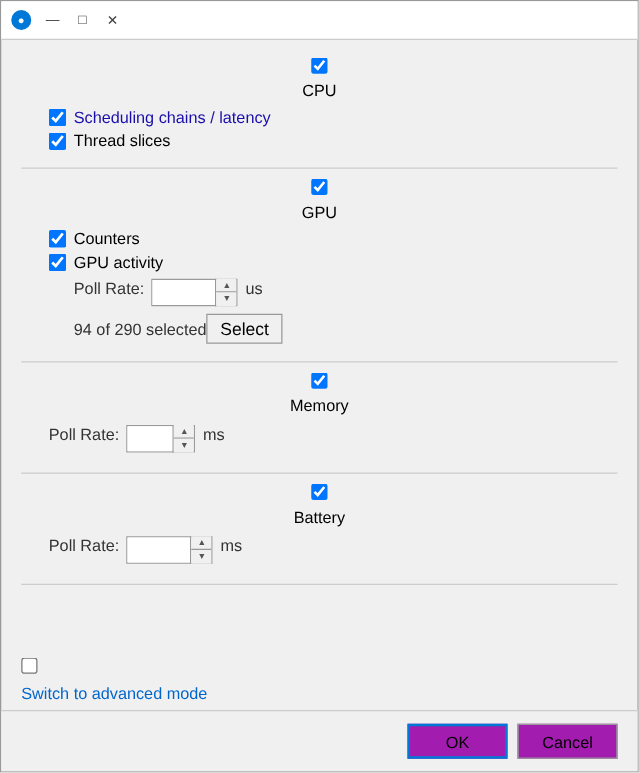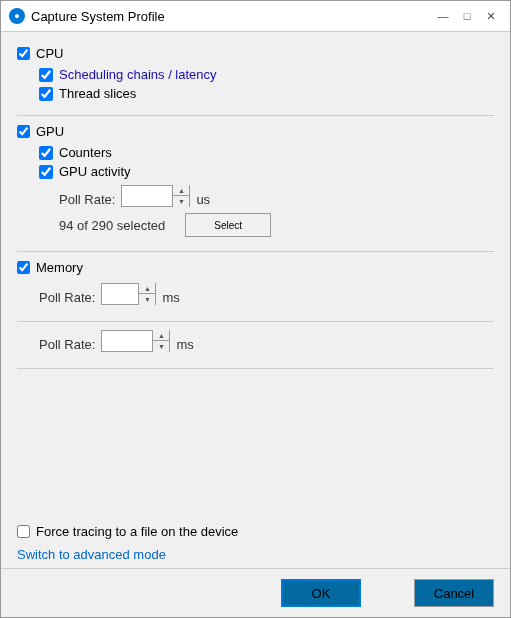--- a/index.html
+++ b/index.html
@@ -70,20 +70,21 @@
       overflow-y: auto;
     }
     .section {
       margin-bottom: 6px;
     }
     .section-header {
       display: flex;
       align-items: center;
       gap: 6px;
       padding: 4px 0;
+      flex-direction: column;
     }
     .section-body {
       padding-left: 22px;
       padding-bottom: 6px;
     }
     .checkbox-row {
       display: flex;
       align-items: center;
       gap: 6px;
       padding: 2px 0;
@@ -93,21 +94,21 @@
       height: 14px;
       cursor: pointer;
     }
     .divider {
       border: none;
       border-top: 1px solid #ccc;
       margin: 4px 0;
     }
     .poll-rate-row {
       display: flex;
-      align-items: flex-end;
+      align-items: flex-start;
       gap: 6px;
       padding: 4px 0;
     }
     .poll-rate-label {
       color: #333;
     }
     .spinbox {
       display: flex;
       align-items: center;
       border: 1px solid #999;
@@ -140,57 +141,56 @@
       justify-content: center;
       font-size: 7px;
       color: #555;
       padding: 0;
     }
     .spinbox-btn:first-child { border-bottom: 1px solid #999; }
     .unit-label { color: #333; }
     .select-row {
       display: flex;
       align-items: center;
-      gap: 20px;
+      gap: 0;
       padding: 2px 0;
     }
     .select-info {
       color: #333;
     }
     .select-btn {
-      padding: 2px 28px;
+      padding: 2px 10px;
       background: #f0f0f0;
       border: 1px solid #999;
       cursor: pointer;
-      font-size: 10px;
+      font-size: 14px;
       height: 24px;
     }
     .footer {
       display: flex;
       align-items: center;
       justify-content: flex-end;
       padding: 10px 16px;
       border-top: 1px solid #ccc;
       background: #f0f0f0;
       gap: 8px;
     }
     .advanced-link {
       color: #0066cc;
       cursor: pointer;
       text-decoration: none;
       font-size: 13px;
     }
     .dialog-btn {
       width: 80px;
       height: 28px;
-      background: #0369a1;
+      background: #a21caf;
       border: 1px solid #999;
       cursor: pointer;
       font-size: 13px;
-      margin-left: 45px;
     }
     .dialog-btn.primary {
       border: 2px solid #0078d7;
     }
     .force-trace-row {
       display: flex;
       align-items: center;
       gap: 6px;
       padding: 6px 0;
     }
@@ -203,21 +203,20 @@
   </style>
 </head>
 <body>
 
 <div class="window">
 
   <div class="title-bar">
     <div class="title-bar-icon">
       <span>●</span>
     </div>
-    <span class="title-bar-text">Capture System Profile</span>
     <div class="title-bar-controls">
       <button class="title-bar-btn">—</button>
       <button class="title-bar-btn">□</button>
       <button class="title-bar-btn">✕</button>
     </div>
   </div>
 
   <div class="content">
 
     <div class="section">
@@ -289,20 +288,24 @@
             </div>
           </div>
           <span class="unit-label">ms</span>
         </div>
       </div>
     </div>
 
     <hr class="divider">
 
     <div class="section">
+      <div class="section-header">
+        <input type="checkbox" checked="" style="">
+        <span>Battery</span>
+      </div>
       <div class="section-body">
         <div class="poll-rate-row">
           <span class="poll-rate-label">Poll Rate:</span>
           <div class="spinbox">
             <input type="text" style="">
             <div class="spinbox-btns">
               <button class="spinbox-btn">▲</button>
               <button class="spinbox-btn">▼</button>
             </div>
           </div>
@@ -312,21 +315,20 @@
     </div>
 
     <hr class="divider">
 
 
   </div>
 
   <div class="bottom-row">
     <div class="force-trace-row">
       <input type="checkbox" style="">
-      <span>Force tracing to a file on the device</span>
     </div>
   </div>
   <div style="display:flex; justify-content:flex-start; padding: 0 16px 6px 16px;">
     <a class="advanced-link" href="#">Switch to advanced mode</a>
   </div>
 
   <div class="footer">
     <button class="dialog-btn primary">OK</button>
     <button class="dialog-btn">Cancel</button>
   </div>

